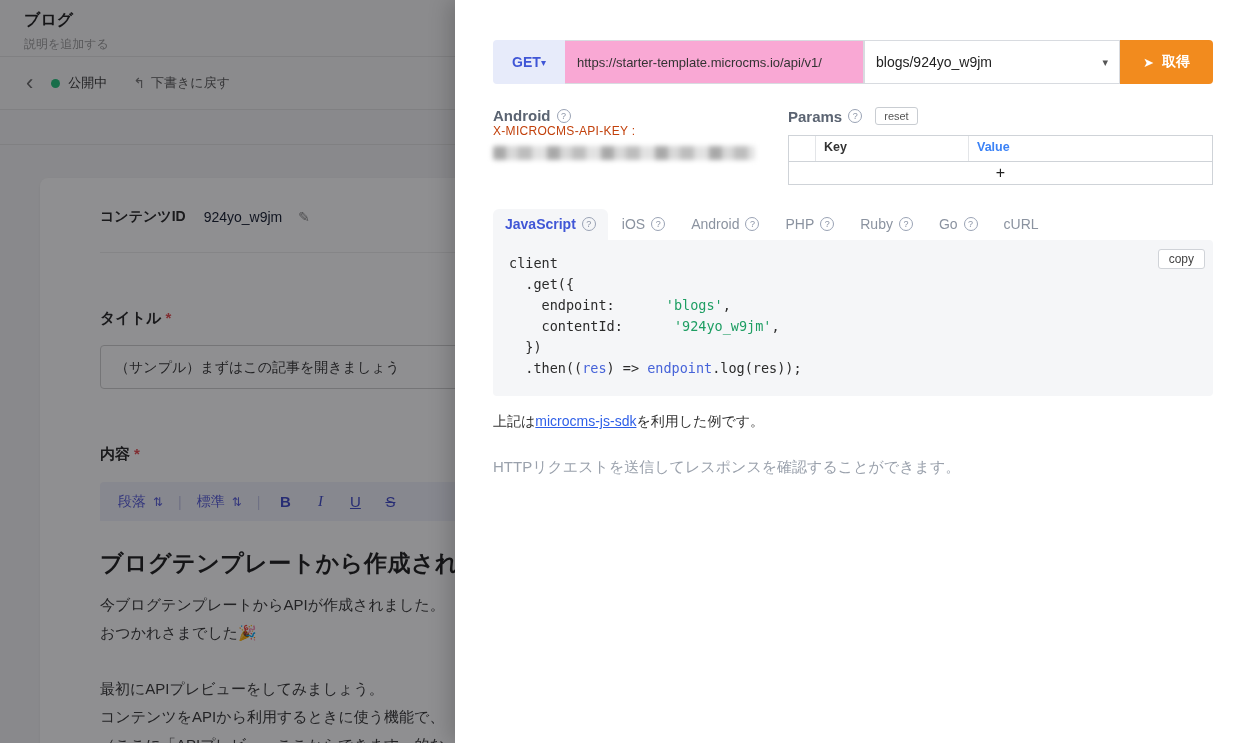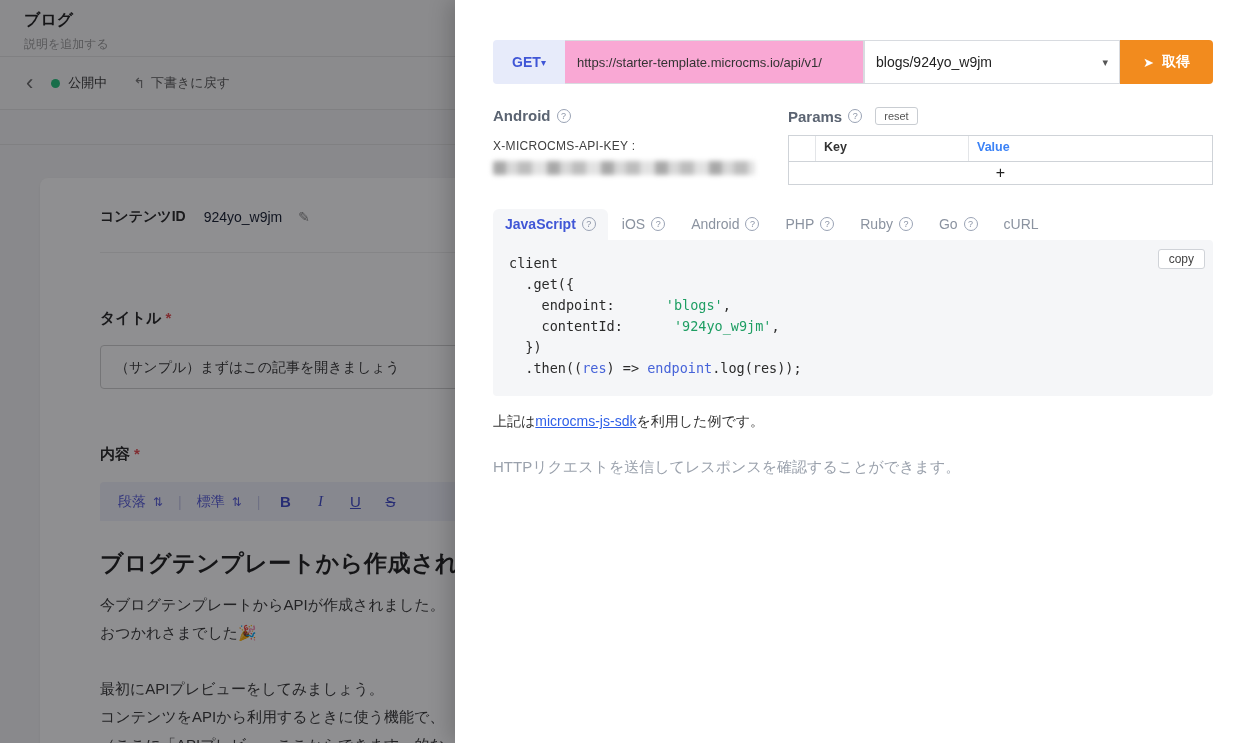--- a/index.html
+++ b/index.html
@@ -62,21 +62,21 @@
   .endpoint-select{flex:0 0 256px;border:1px solid #d8dbe0;background:#fff;display:flex;align-items:center;justify-content:space-between;padding:0 11px;font-size:14px;color:#222;cursor:pointer;}
   .endpoint-chev{color:#555;font-size:11px;}
   .fetch-btn{flex:0 0 93px;background:var(--accent-orange);border:none;border-radius:0 4px 4px 0;color:#fff;font-weight:700;font-size:14px;display:flex;align-items:center;justify-content:center;gap:8px;cursor:pointer;font-family:inherit;}
   .send-icon{font-size:13px;line-height:1;}
 
   .hp-row{display:flex;margin-top:23px;width:720px;}
   .headers-col{width:295px;}
   .params-col{flex:1;}
   .section-title{display:flex;align-items:center;gap:6px;font-size:15px;font-weight:700;color:#5b6472;}
   .help-icon{width:14px;height:14px;border:1px solid #9aa3b5;border-radius:50%;color:#8a93a5;font-size:9px;font-weight:400;display:inline-flex;align-items:center;justify-content:center;cursor:pointer;flex:0 0 auto;}
-  .api-key-label{margin-top:15px;font-size:12px;color:#404040;letter-spacing:.3px;}
+  .api-key-label{font-size:12px;color:#c2410c;letter-spacing:.3px;}
   .api-key-blur{margin-top:8px;width:262px;height:14px;border-radius:2px;filter:blur(2.4px);background:repeating-linear-gradient(90deg,#a8a8a8 0 13px,#d8d8d8 13px 25px,#bdbdbd 25px 39px,#e2e2e2 39px 54px);}
   .reset-btn{margin-left:7px;background:#fff;border:1px solid #c9cdd2;border-radius:3px;font-size:11px;color:#555;padding:2px 8px;cursor:pointer;font-weight:400;font-family:inherit;}
   .params-table{margin-top:10px;border:1px solid #cfd3d8;background:#fff;}
   .pt-header{display:flex;height:25px;}
   .pt-c0{width:27px;border-right:1px solid #e3e5e8;}
   .pt-key{width:153px;border-right:1px solid #e3e5e8;padding:4px 8px;font-size:12.5px;font-weight:700;color:#333;}
   .pt-val{flex:1;padding:4px 8px;font-size:12.5px;font-weight:700;color:#3b82f6;}
   .pt-add{border-top:1px solid #cfd3d8;height:23px;text-align:center;font-size:16px;line-height:21px;color:#222;cursor:pointer;}
 
   .tabs{display:flex;align-items:flex-end;gap:2px;margin-top:24px;}

